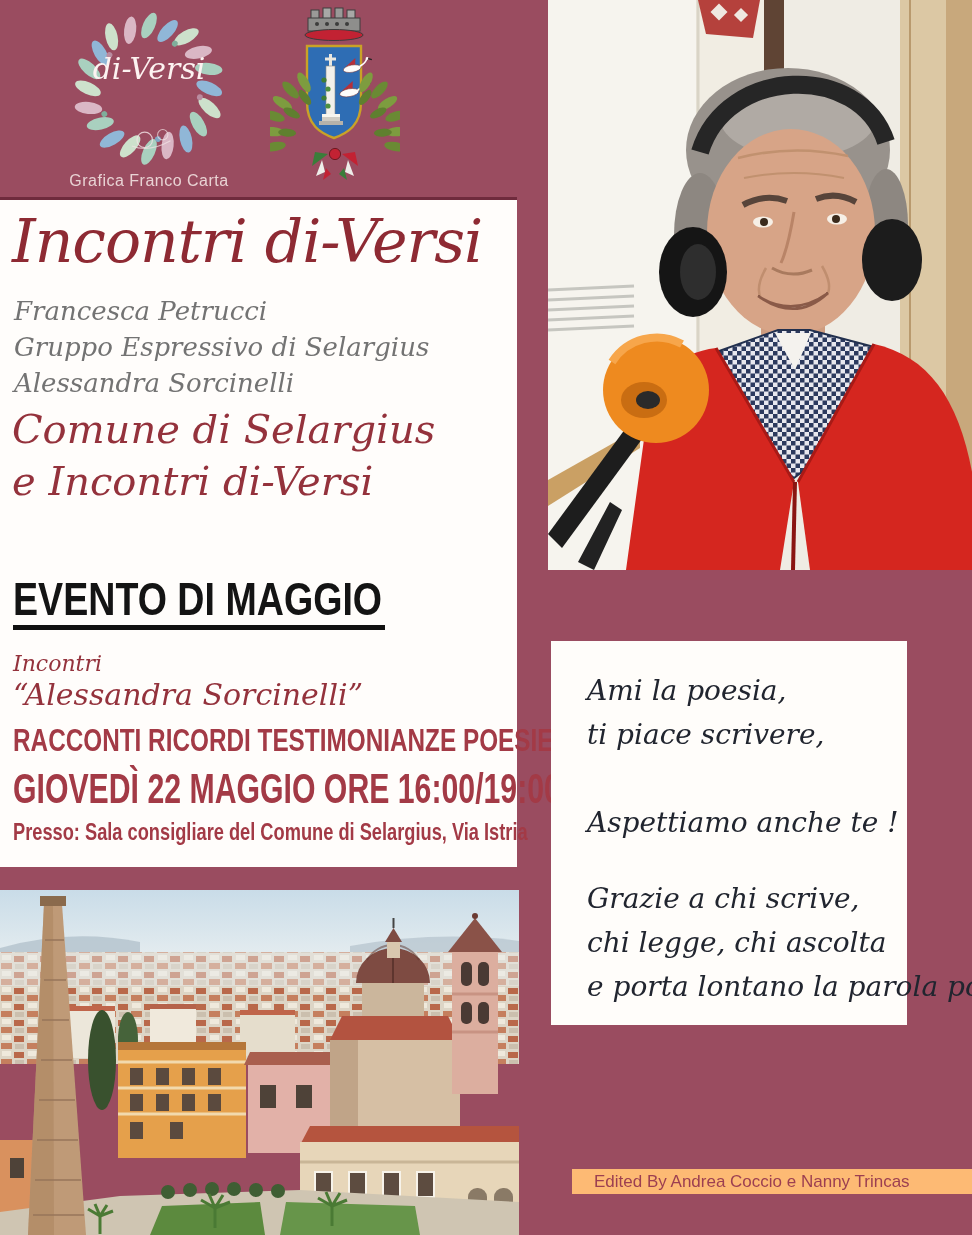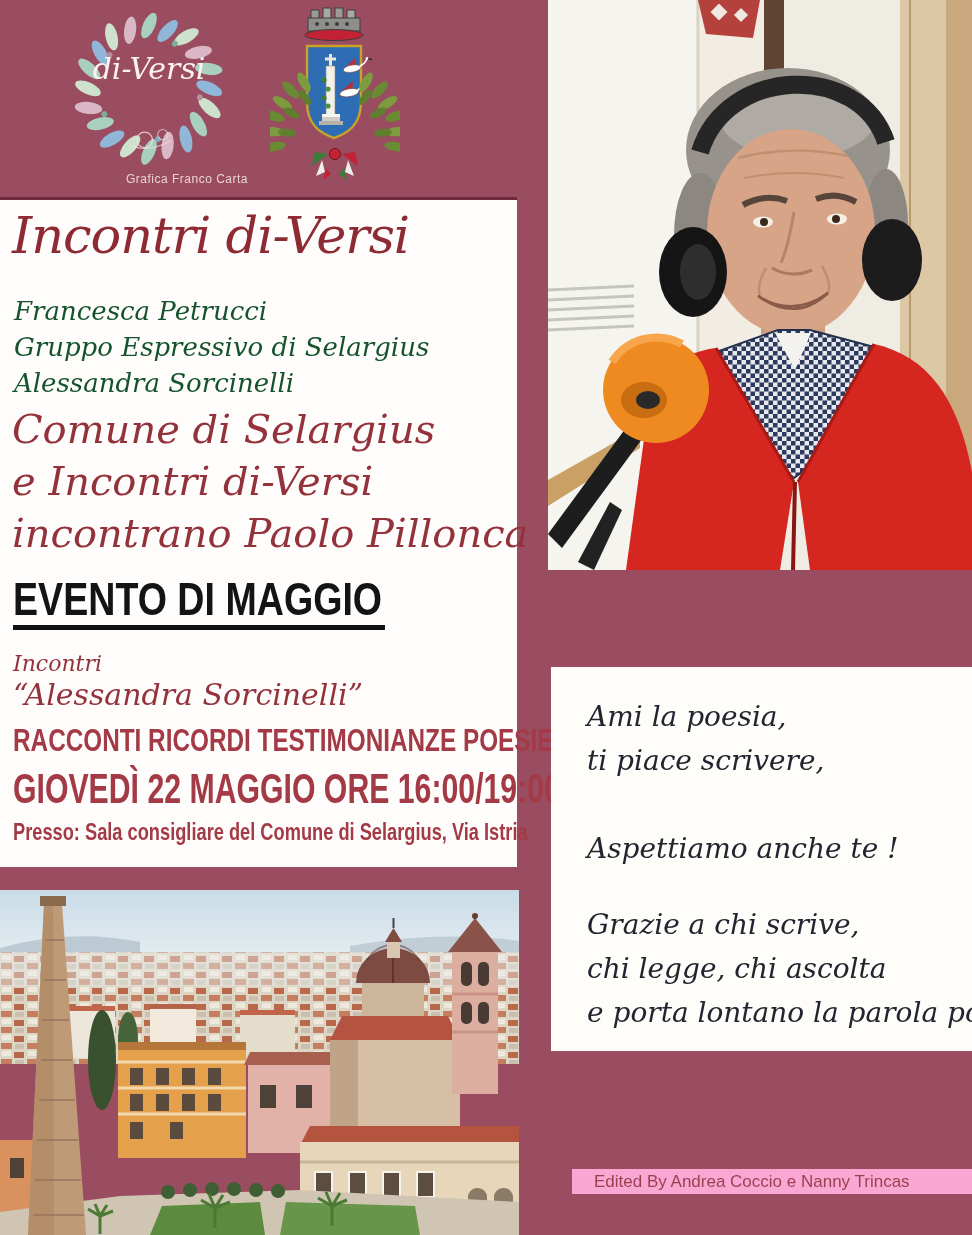--- a/index.html
+++ b/index.html
@@ -4,46 +4,46 @@
 <style>
   html,body{margin:0;padding:0;background:#6b2f40;}
   .poster{position:relative;width:972px;height:1235px;background:#9a4c60;overflow:hidden;
           font-family:"Liberation Sans",sans-serif;}
   .abs{position:absolute;}
 
   
   .wreath{left:50px;top:4px;width:198px;height:172px;}
   .wreath-text{left:50px;top:52px;width:198px;text-align:center;color:#fdf3f1;
     font-family:"DejaVu Serif",serif;font-style:italic;font-size:30px;line-height:33px;}
-  .logo-credit{left:50px;top:172px;width:198px;text-align:right;color:#e9d3d4;
-    font-size:12px;letter-spacing:.5px;}
+  .logo-credit{left:50px;top:172px;width:198px;text-align:center;color:#e9d3d4;
+    font-size:16px;letter-spacing:.5px;}
   .crest{left:270px;top:2px;width:130px;height:188px;}
 
   
   .left-panel{left:0;top:197px;width:517px;height:667px;background:#fffdfb;
     border-top:3px solid #6f2b3d;}
   .script{font-family:"DejaVu Serif",serif;font-style:italic;}
-  .big-title{left:12px;top:6px;font-size:51px;color:#8e2a33;letter-spacing:-1px;white-space:nowrap;}
-  .name-line{left:14px;width:480px;font-size:26px;color:#14532d;white-space:nowrap;}
+  .big-title{left:12px;top:6px;font-size:60px;color:#8e2a33;letter-spacing:-1px;white-space:nowrap;}
+  .name-line{left:14px;width:480px;font-size:26px;color:#737373;white-space:nowrap;}
   .script-line{left:12px;width:500px;font-size:40px;color:#94323c;white-space:nowrap;}
   .cond{font-weight:bold;transform-origin:left center;white-space:nowrap;display:inline-block;}
   .event-heading{left:13px;top:374px;font-size:47px;color:#141414;transform:scaleX(.80);
     border-bottom:5px solid #111;padding:0 4px 2px 0;line-height:1.05;}
   .coordina{left:13px;top:451px;font-size:22px;color:#94323c;}
   .coordina-name{left:13px;top:477px;font-size:30px;color:#94323c;}
   .categories{left:13px;top:522px;font-size:32px;color:#a33a46;transform:scaleX(.76);}
   .datetime{left:13px;top:565px;font-size:42px;color:#a33a46;transform:scaleX(.72);letter-spacing:0;}
   .venue{left:13px;top:618px;font-size:24px;color:#a33a46;transform:scaleX(.76);}
 
   
   .speaker-photo{left:548px;top:0;width:424px;height:570px;}
-  .poem-box{left:551px;top:667px;width:421px;height:384px;background:#fffdfa;}
+  .poem-box{left:551px;top:641px;width:356px;height:384px;background:#fffdfa;}
   .poem{position:absolute;left:36px;font-family:"DejaVu Serif",serif;font-style:italic;
     font-size:28px;color:#21252f;line-height:44px;white-space:nowrap;}
-  .credit-bar{left:572px;top:1169px;width:400px;height:25px;background:#f9a8d4;}
+  .credit-bar{left:572px;top:1169px;width:400px;height:25px;background:#fdba74;}
   .credit-text{position:absolute;left:22px;top:0;line-height:25px;font-size:17px;color:#9c3f51;}
 
   
   .town-photo{left:0;top:890px;width:519px;height:345px;}
   svg{display:block;}
 </style>
 </head>
 <body>
 
 <div class="poster">
@@ -246,21 +246,20 @@
     </g>
   </svg>
 
   <div class="abs left-panel">
     <div class="abs script big-title">Incontri di-Versi</div>
     <div class="abs script name-line" style="top:96px">Francesca Petrucci</div>
     <div class="abs script name-line" style="top:132px">Gruppo Espressivo di Selargius</div>
     <div class="abs script name-line" style="top:168px">Alessandra Sorcinelli</div>
     <div class="abs script script-line" style="top:206px">Comune di Selargius</div>
     <div class="abs script script-line" style="top:258px">e Incontri di-Versi</div>
-    <div class="abs script script-line" style="top:310px">incontrano Paolo Pillonca</div>
     <div class="abs cond event-heading">EVENTO DI MAGGIO</div>
     <div class="abs script coordina">Incontri</div>
     <div class="abs script coordina-name">“Alessandra Sorcinelli”</div>
     <div class="abs cond categories">RACCONTI RICORDI TESTIMONIANZE POESIE</div>
     <div class="abs cond datetime">GIOVEDÌ 22 MAGGIO ORE 16:00/19:00</div>
     <div class="abs cond venue">Presso: Sala consigliare del Comune di Selargius, Via Istria</div>
   </div>
 
   <svg class="abs speaker-photo" viewBox="0 0 424 570" preserveAspectRatio="none">
     <rect width="424" height="570" fill="#efece4"></rect>

